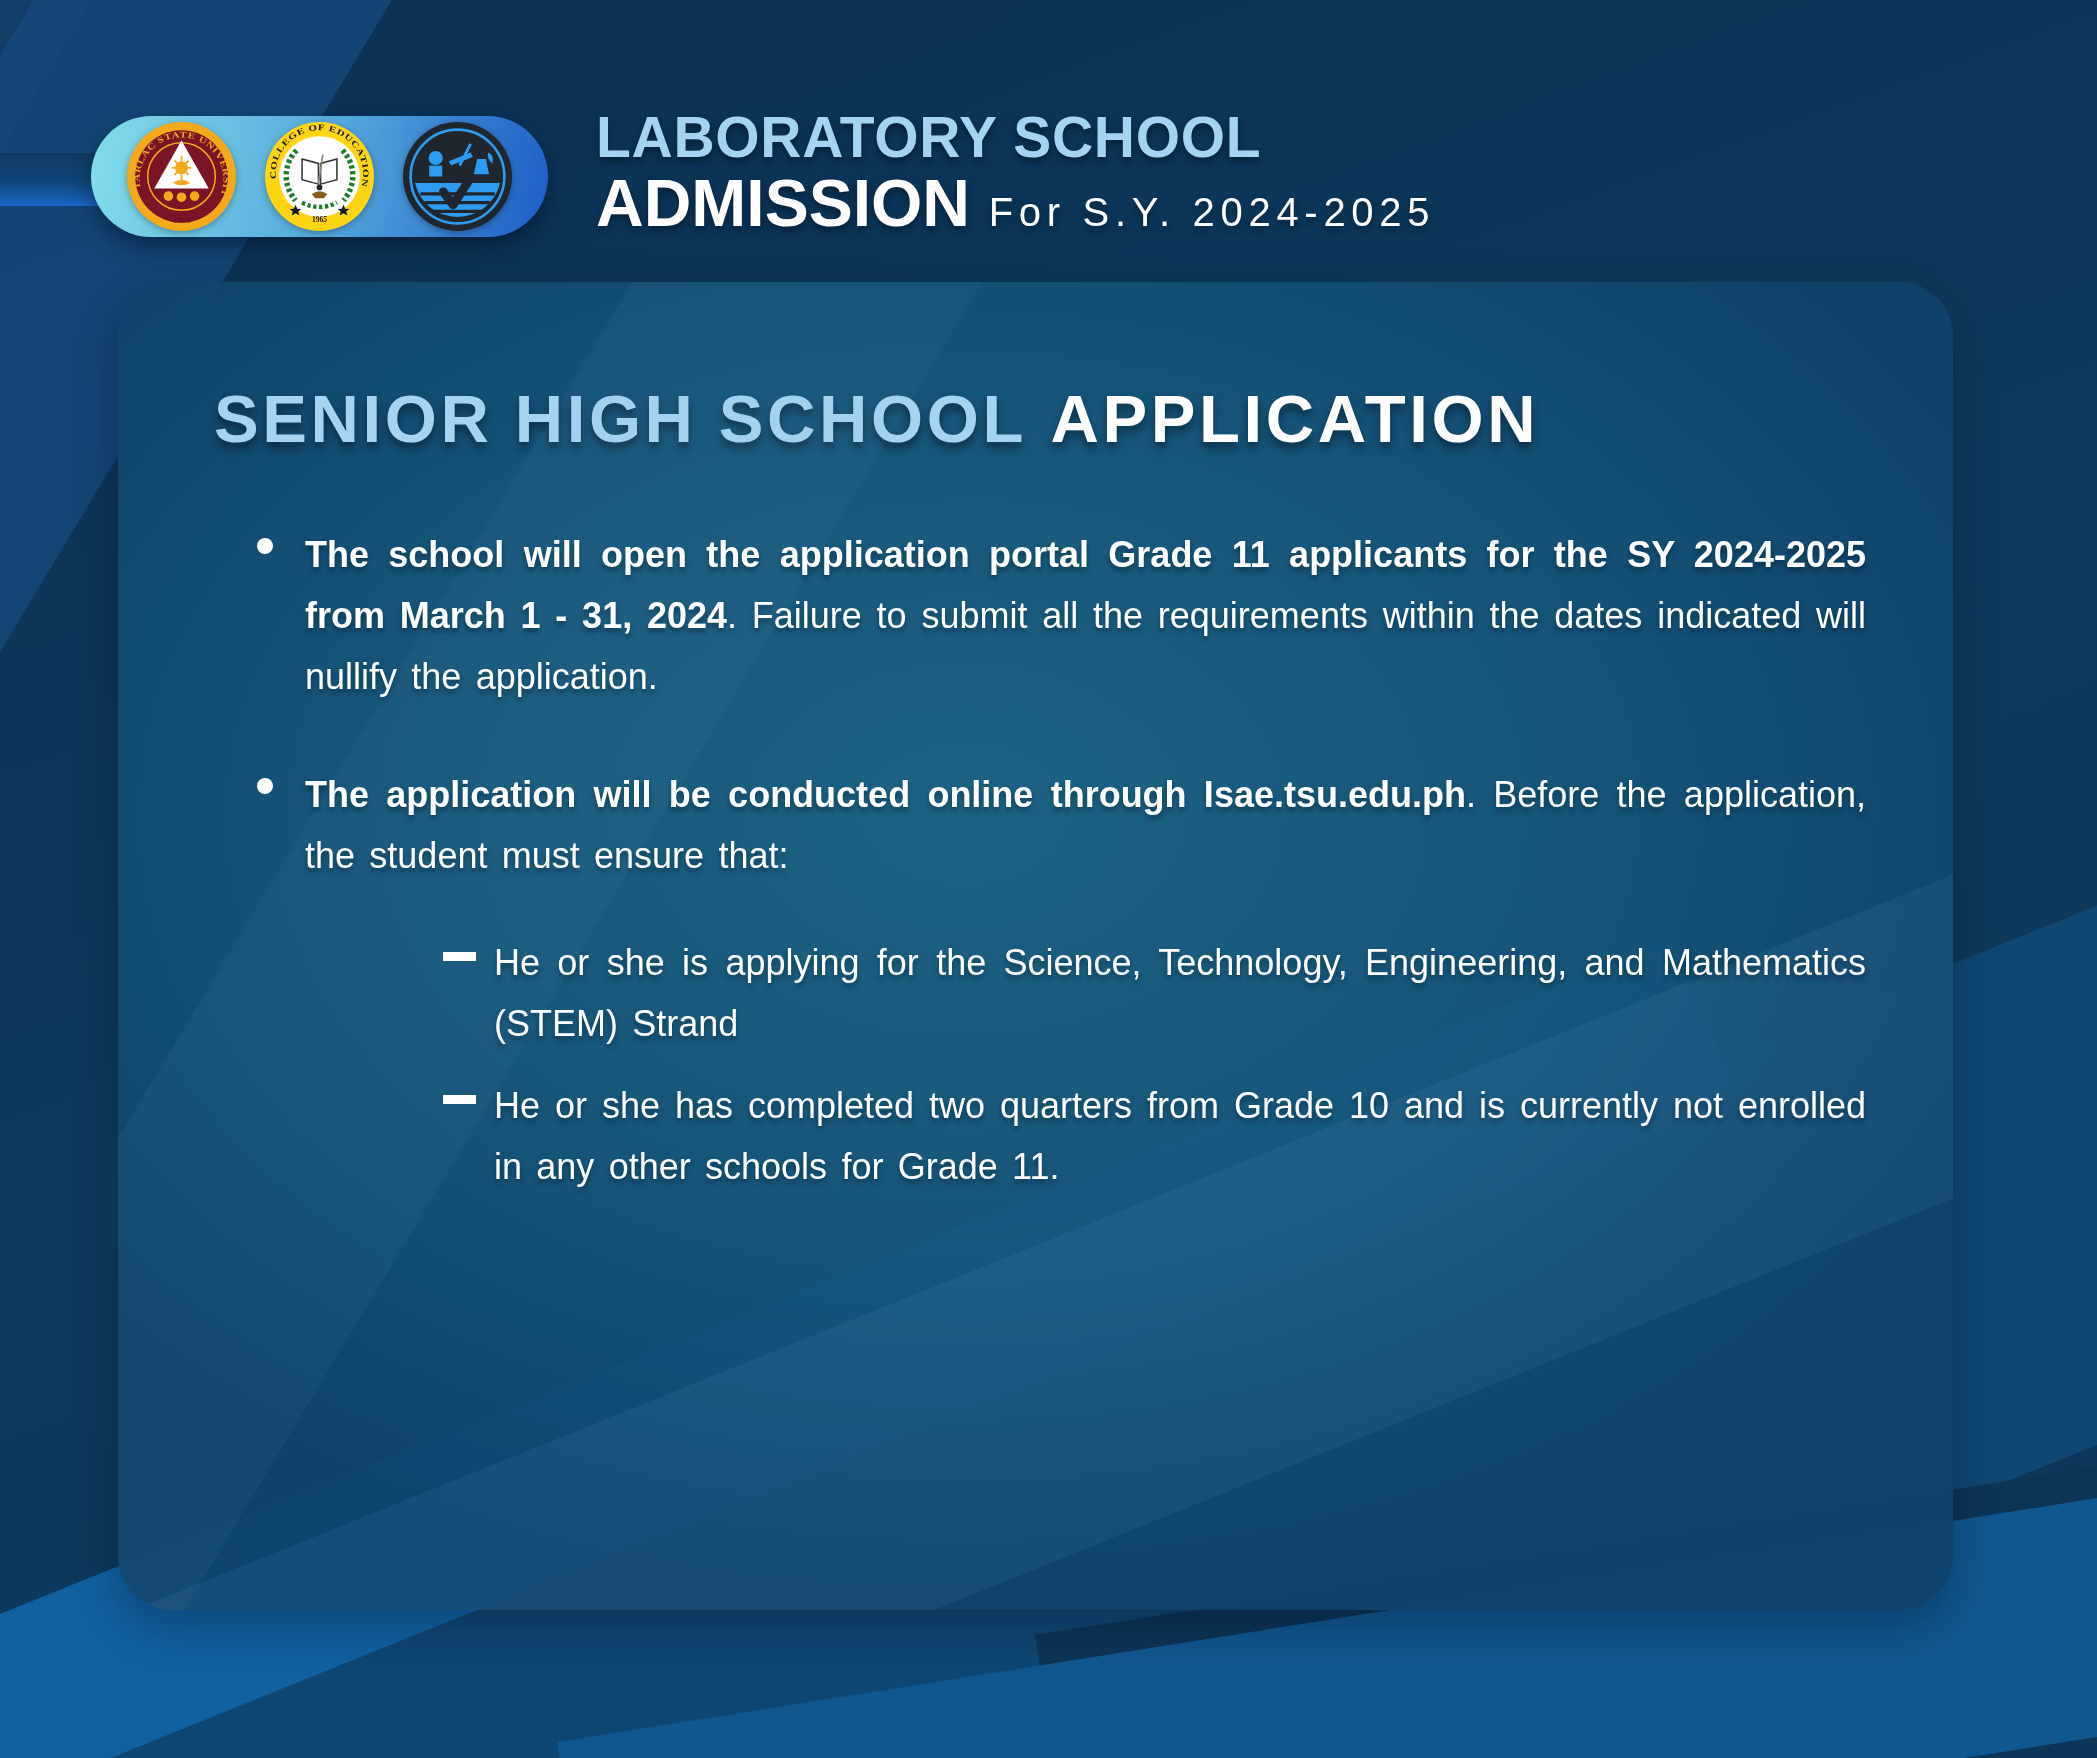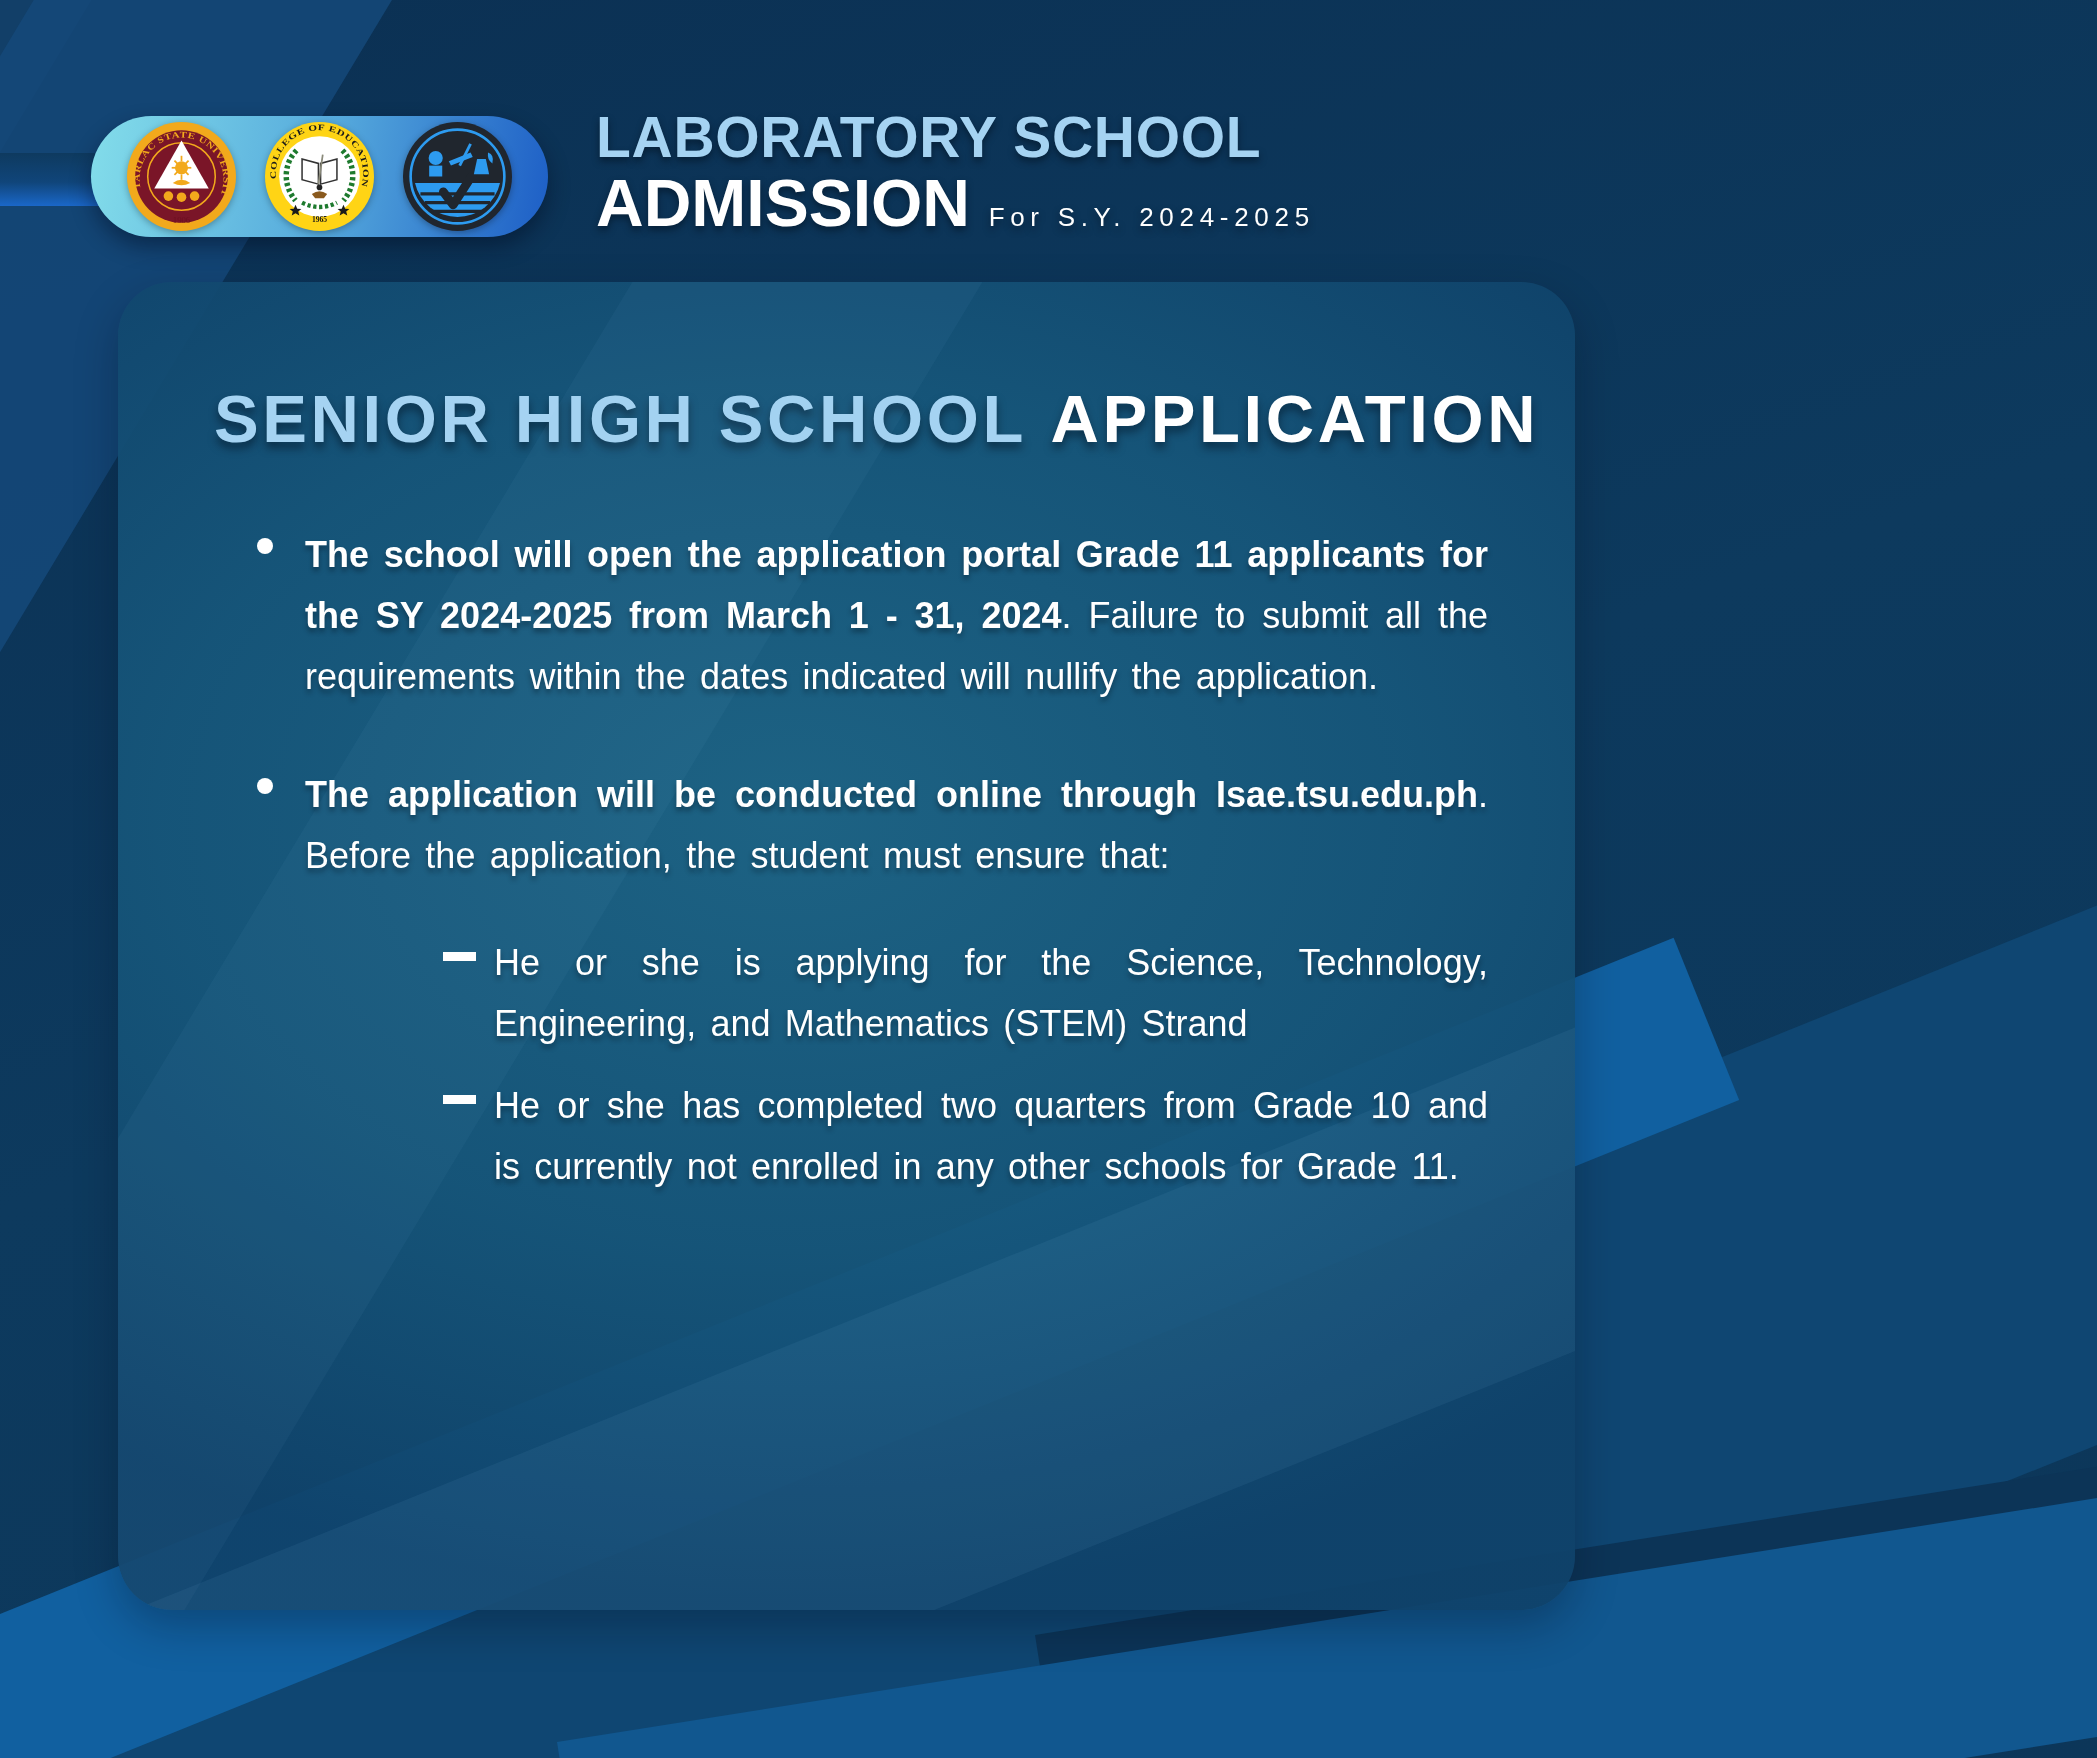--- a/index.html
+++ b/index.html
@@ -24,24 +24,24 @@
     background:linear-gradient(100deg,#83DDEA 0%,#55A9DC 52%,#1D5EC6 100%);
     box-shadow:0 10px 21.4px rgba(0,10,30,.45);
     display:flex;align-items:center;justify-content:space-evenly;padding:0 7.1px;box-sizing:border-box;
   }
   .seal{width:109px;height:109px;filter:drop-shadow(0 2.1px 3.6px rgba(0,0,0,.3));}
   
   .header-text{position:absolute;left:596px;top:104px;text-shadow:0 4.3px 7.1px rgba(2,14,28,.55);}
   .h1{font-size:57px;font-weight:700;letter-spacing:0.7px;color:#A5D3F2;line-height:66px;white-space:nowrap;}
   .h2{line-height:66px;white-space:nowrap;}
   .adm{font-size:66px;font-weight:700;color:#FFFFFF;}
-  .sy{font-size:26px;font-weight:400;color:#FFFFFF;letter-spacing:5.7px;margin-left:18.6px;}
+  .sy{font-size:40px;font-weight:400;color:#FFFFFF;letter-spacing:5.7px;margin-left:18.6px;}
   
   .card{
-    position:absolute;left:118px;top:282px;width:1457px;height:1328px;border-radius:54px;
+    position:absolute;left:118px;top:282px;width:1835px;height:1328px;border-radius:54px;
     background:radial-gradient(1142px 785px at 46% 40%,rgba(30,101,134,.94) 0%,rgba(22,86,122,.94) 55%,rgba(15,66,106,.94) 100%);
     box-shadow:0 17px 43px rgba(0,10,25,.28);
     padding:100px 86px 0 0;box-sizing:border-box;overflow:hidden;
   }
   .card-stripe{position:absolute;transform-origin:top left;pointer-events:none;}
   .cs1{left:643px;top:-214px;width:300px;height:2284px;transform:rotate(31deg);background:rgba(135,200,240,.05);}
   .cs2{left:-143px;top:1392px;width:2570px;height:300px;transform:rotate(-22deg);background:rgba(135,200,240,.07);}
   .title{margin:0 0 68px 96px;font-size:67px;font-weight:700;letter-spacing:3.6px;line-height:1.1;
     text-shadow:0 5.7px 8.6px rgba(2,14,28,.5);white-space:nowrap;}
   .t-hi{color:#A5D3F2;margin-right:.35em;}

